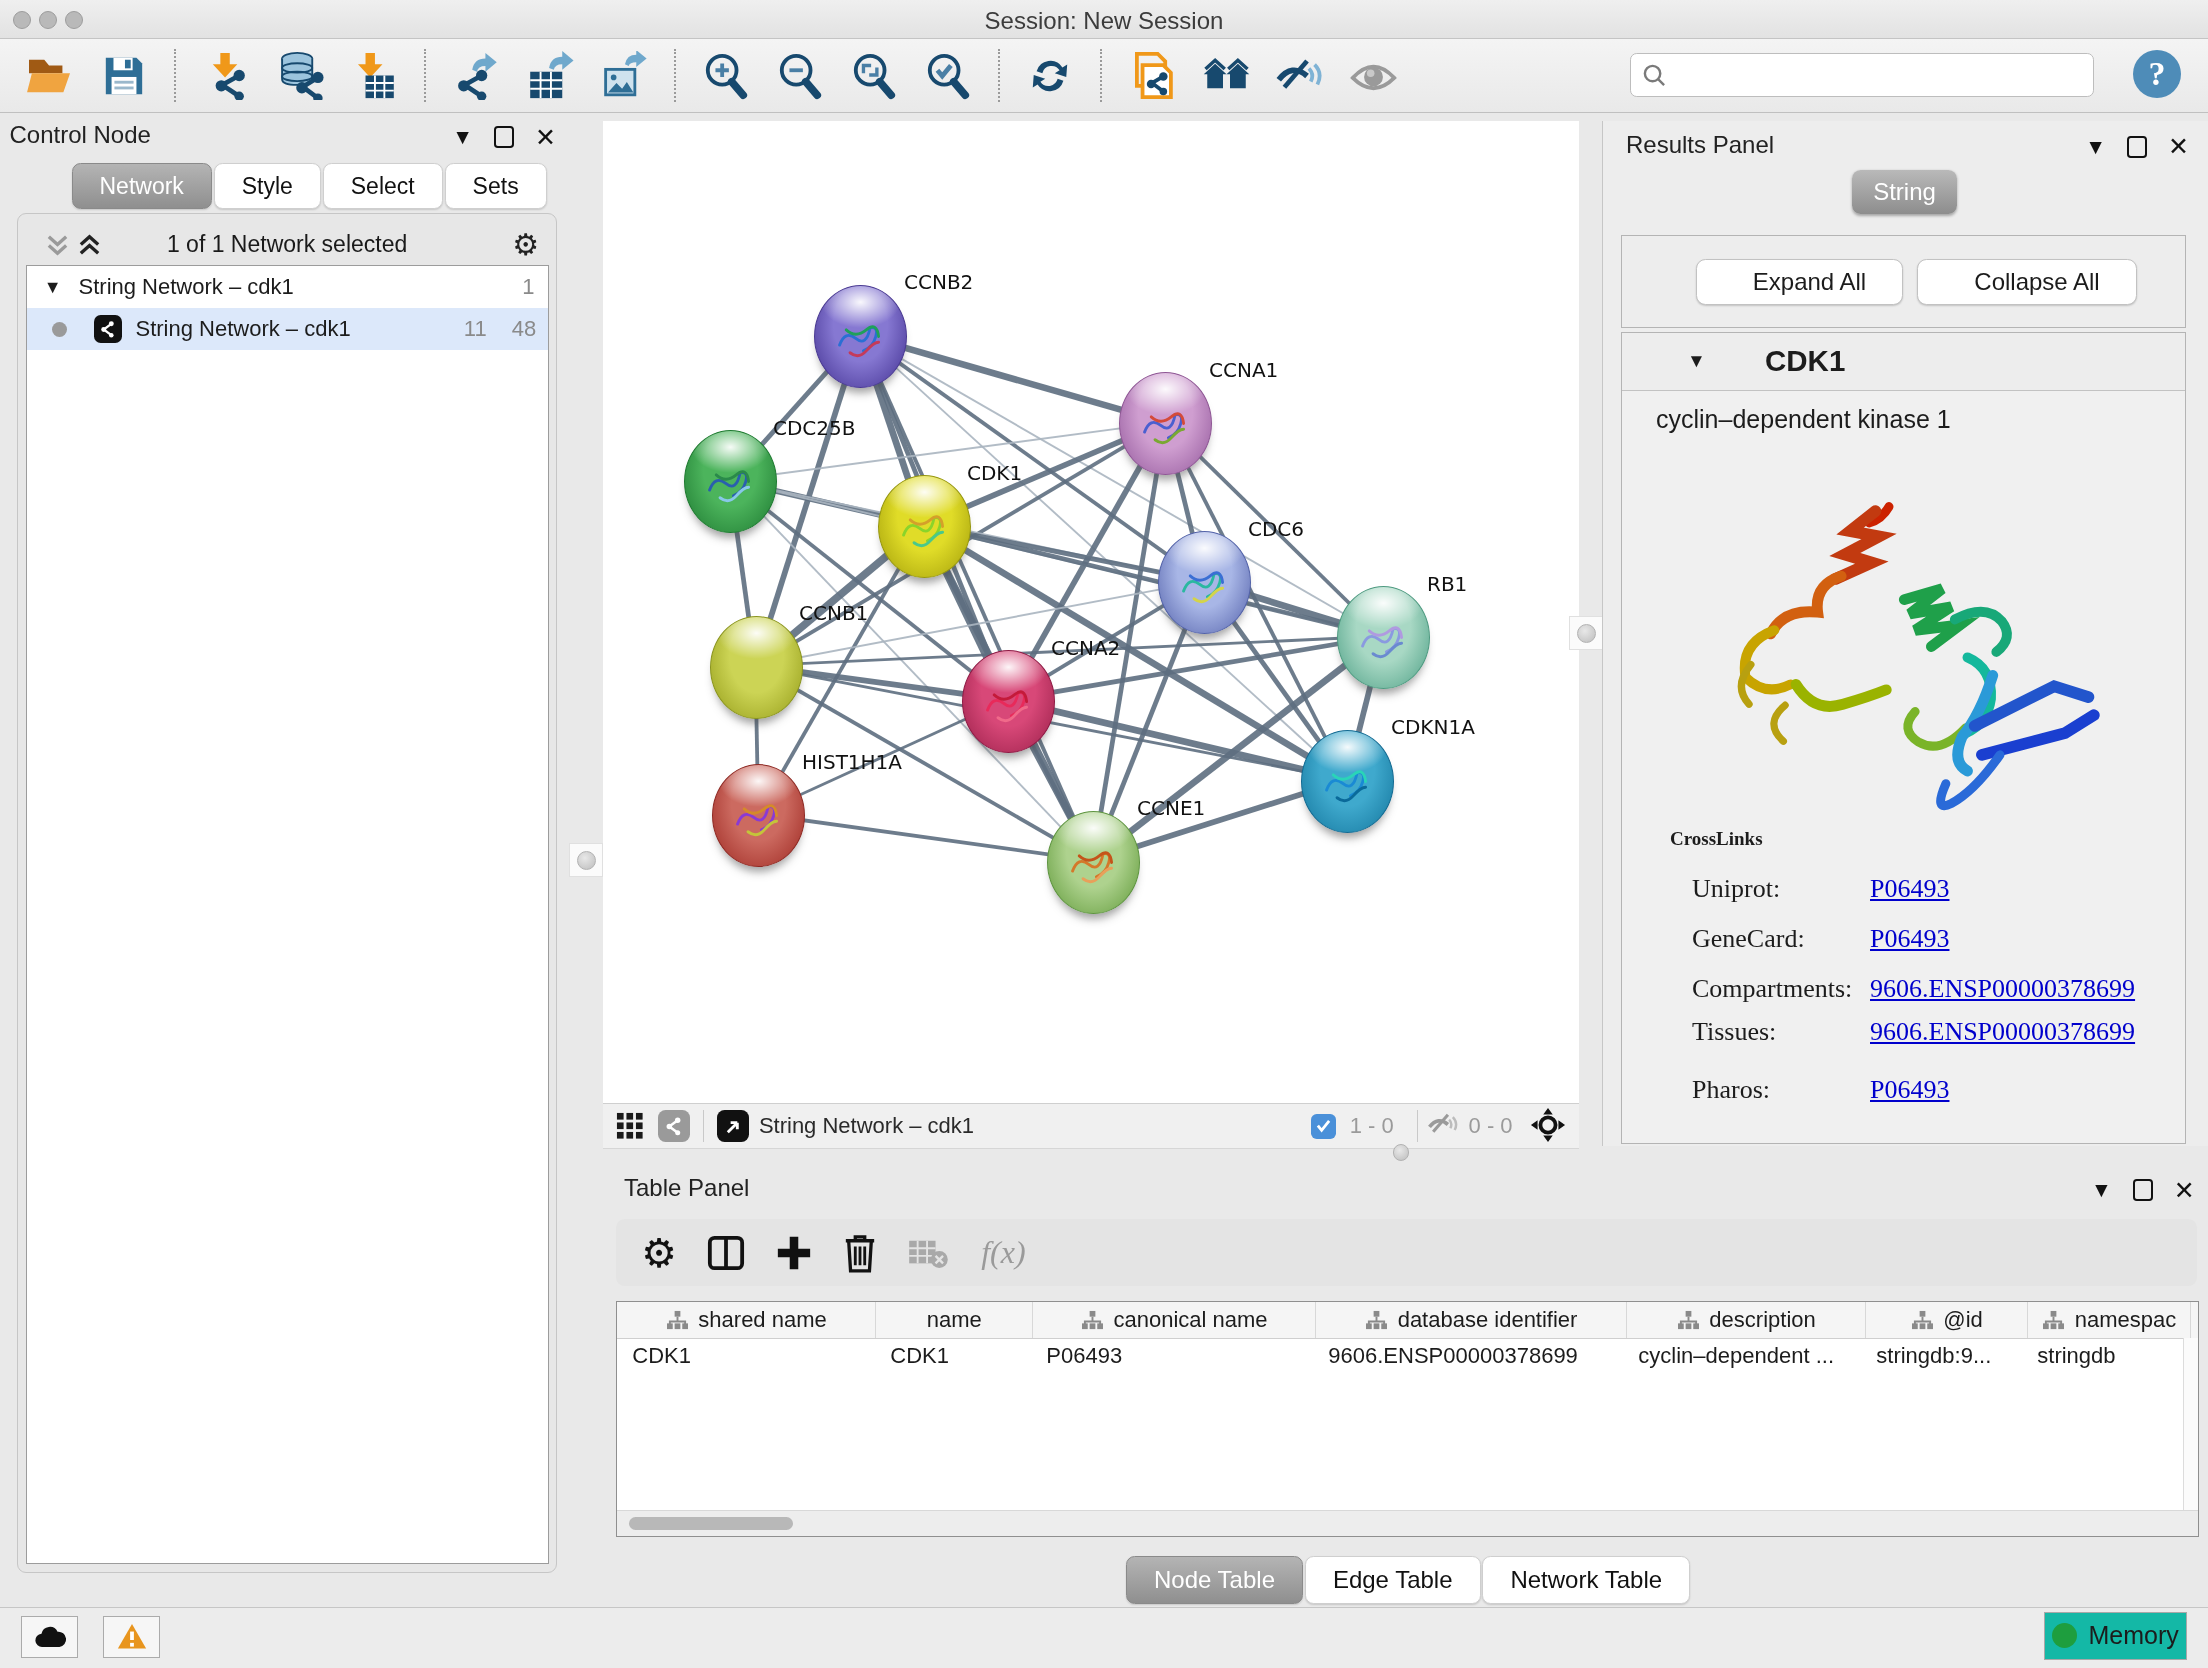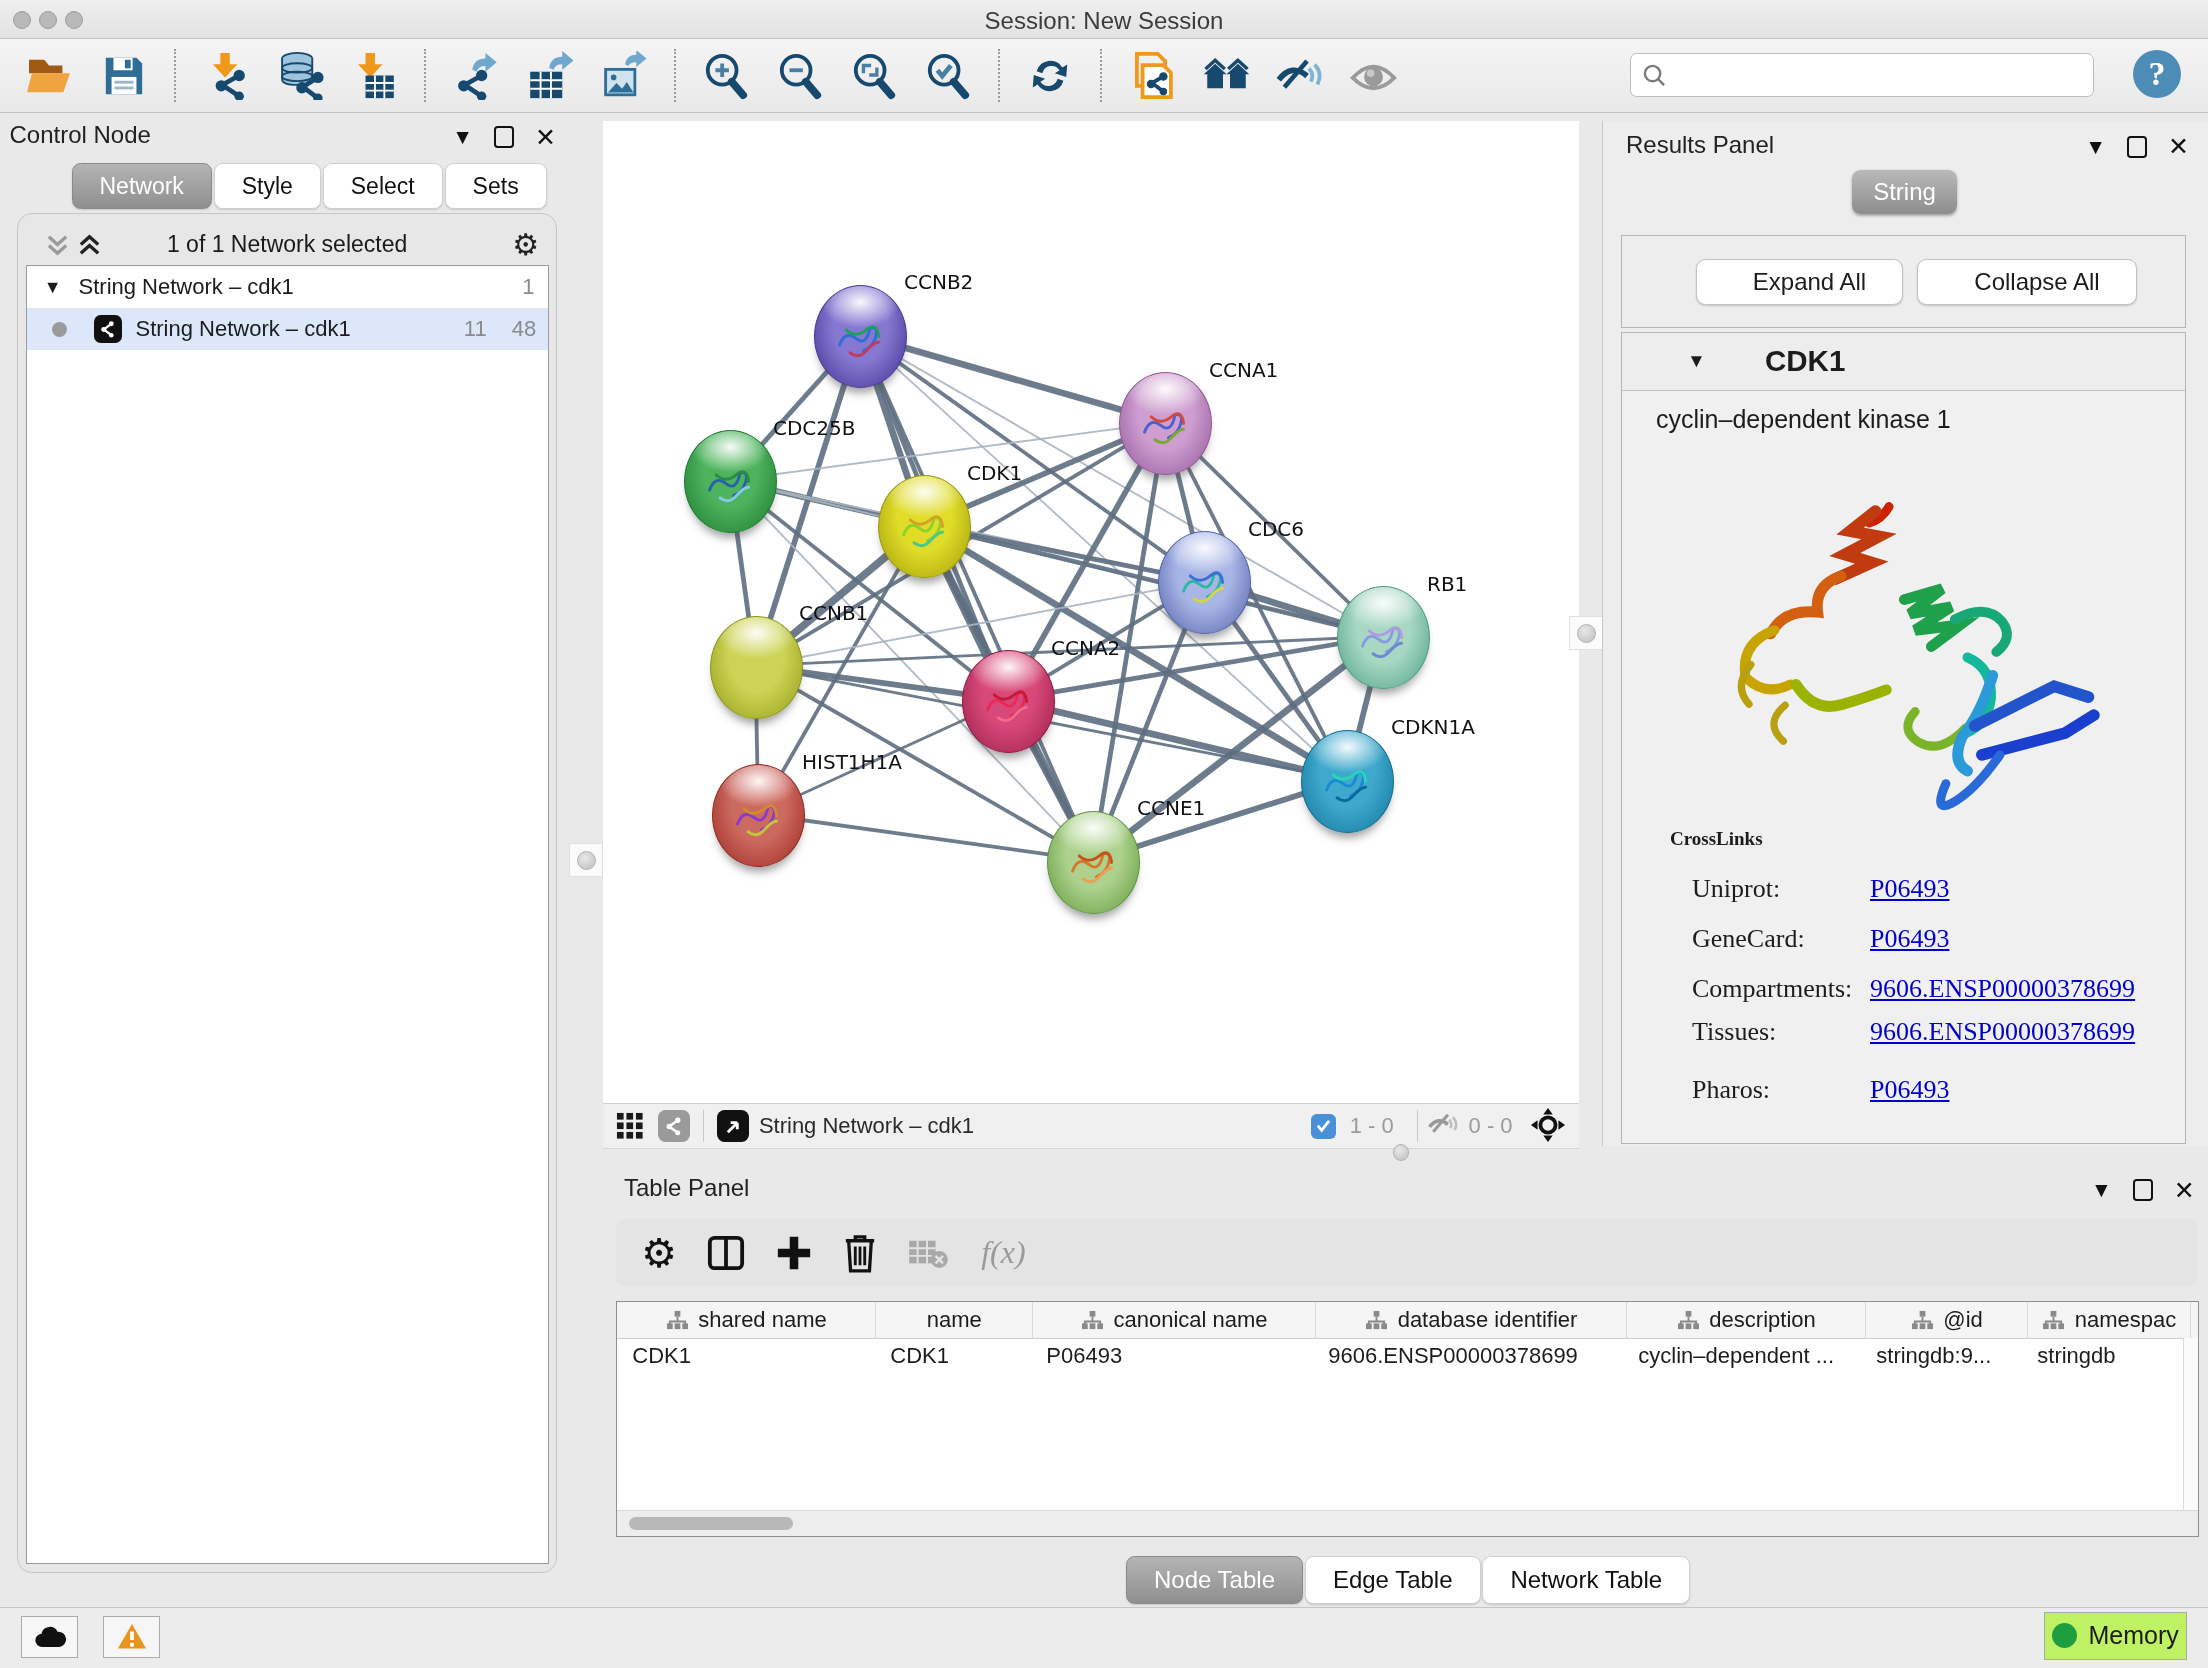--- a/index.html
+++ b/index.html
@@ -20,21 +20,21 @@
   
   #control-panel{left:9.5px;top:121px;width:554px;height:1453px;}
   .panel-title{font-size:24px;color:#222;}
   .panel-btns{position:absolute;right:7.6px;top:1.9px;display:flex;align-items:center;gap:21px;}
   .pb-collapse{font-size:21px;color:#111;}
   .pb-max{width:16px;height:18px;border:2.9px solid #111;border-radius:3.8px;}
   .pb-close{font-size:25px;font-weight:bold;color:#111;}
   .tabrow{position:absolute;display:flex;}
   .tab{height:44px;line-height:44px;padding:0 27px;background:#fff;border:1px solid #cfcfcf;border-radius:8.6px 8.6px 8.6px 8.6px;font-size:23px;margin-right:1.9px;text-align:center;color:#111;box-shadow:0 1px 1.9px rgba(0,0,0,.15);}
   .tab.sel{background:linear-gradient(#b4b4b4,#8f8f8f);color:#fff;border-color:#8a8a8a;}
-  #cp-box{left:7.6px;top:92px;width:538px;height:1358px;background:#e7e7e7;border:1px solid #c6c6c6;border-radius:15px;}
+  #cp-box{left:7.6px;top:92px;width:538px;height:1358px;background:#e7e7e7;border:1px solid #c6c6c6;border-radius:9px;}
   #cp-bar{position:absolute;left:0;top:9.5px;width:100%;height:42px;}
   #cp-status{position:absolute;left:0;right:0;text-align:center;font-size:23px;color:#1a1a1a;top:7.6px;}
   #cp-list{position:absolute;left:7.6px;top:51px;width:521px;height:1297px;background:#fff;border:1px solid #9c9c9c;}
   .treerow{position:relative;height:42px;display:flex;align-items:center;font-size:22px;}
   .treerow.sel{background:#dce8fa;}
   .tr-num{position:absolute;font-size:22px;color:#8a8a8a;}
   .share-badge{width:28.5px;height:28.5px;border-radius:6.7px;background:#111;display:flex;align-items:center;justify-content:center;}
   
   #net-canvas{left:603px;top:121px;width:976px;height:982px;background:#fff;}
   #edge-svg{position:absolute;left:0;top:0;}
@@ -74,21 +74,21 @@
   .trow{display:flex;height:34px;}
   .td{font-size:22px;padding-left:15px;display:flex;align-items:center;white-space:nowrap;overflow:hidden;}
   #tp-foot{position:absolute;left:0;bottom:0;width:100%;height:25px;background:#ededed;border-top:1px solid #d8d8d8;}
   #hscroll{position:absolute;left:11.4px;top:5.7px;width:164px;height:13.3px;border-radius:6.7px;background:#b8b8b8;}
   #vscroll{position:absolute;right:0;top:36px;bottom:25px;width:14.3px;background:#fbfbfb;border-left:1px solid #dcdcdc;}
   #tp-tabs{position:absolute;left:523px;top:390px;display:flex;}
   #tp-tabs .tab{font-size:24px;height:46px;line-height:46px;border-radius:8.6px;}
   
   #statusbar{left:0;top:1607px;width:2208px;height:61px;background:#ececec;border-top:1px solid #c6c6c6;}
   .sb-btn{position:absolute;top:7.6px;width:55px;height:40px;background:#f6f6f6;border:1.9px solid #ababab;display:flex;align-items:center;justify-content:center;}
-  #memory-btn{position:absolute;right:21px;top:3.8px;width:141px;height:46px;background:#bef264;border:1.9px solid #a8a8a8;display:flex;align-items:center;justify-content:center;gap:11.4px;font-size:25px;}
+  #memory-btn{position:absolute;right:21px;top:3.8px;width:141px;height:46px;background:#14b8a6;border:1.9px solid #a8a8a8;display:flex;align-items:center;justify-content:center;gap:11.4px;font-size:25px;}
   #memory-dot{width:25px;height:25px;border-radius:50%;background:#1e9e3e;}
 </style>
 </head>
 <body>
 
 <div id="titlebar" class="abs">
   <span class="light" style="left:13.3px"></span>
   <span class="light" style="left:39px"></span>
   <span class="light" style="left:65px"></span>
   <div id="win-title">Session: New Session</div>

